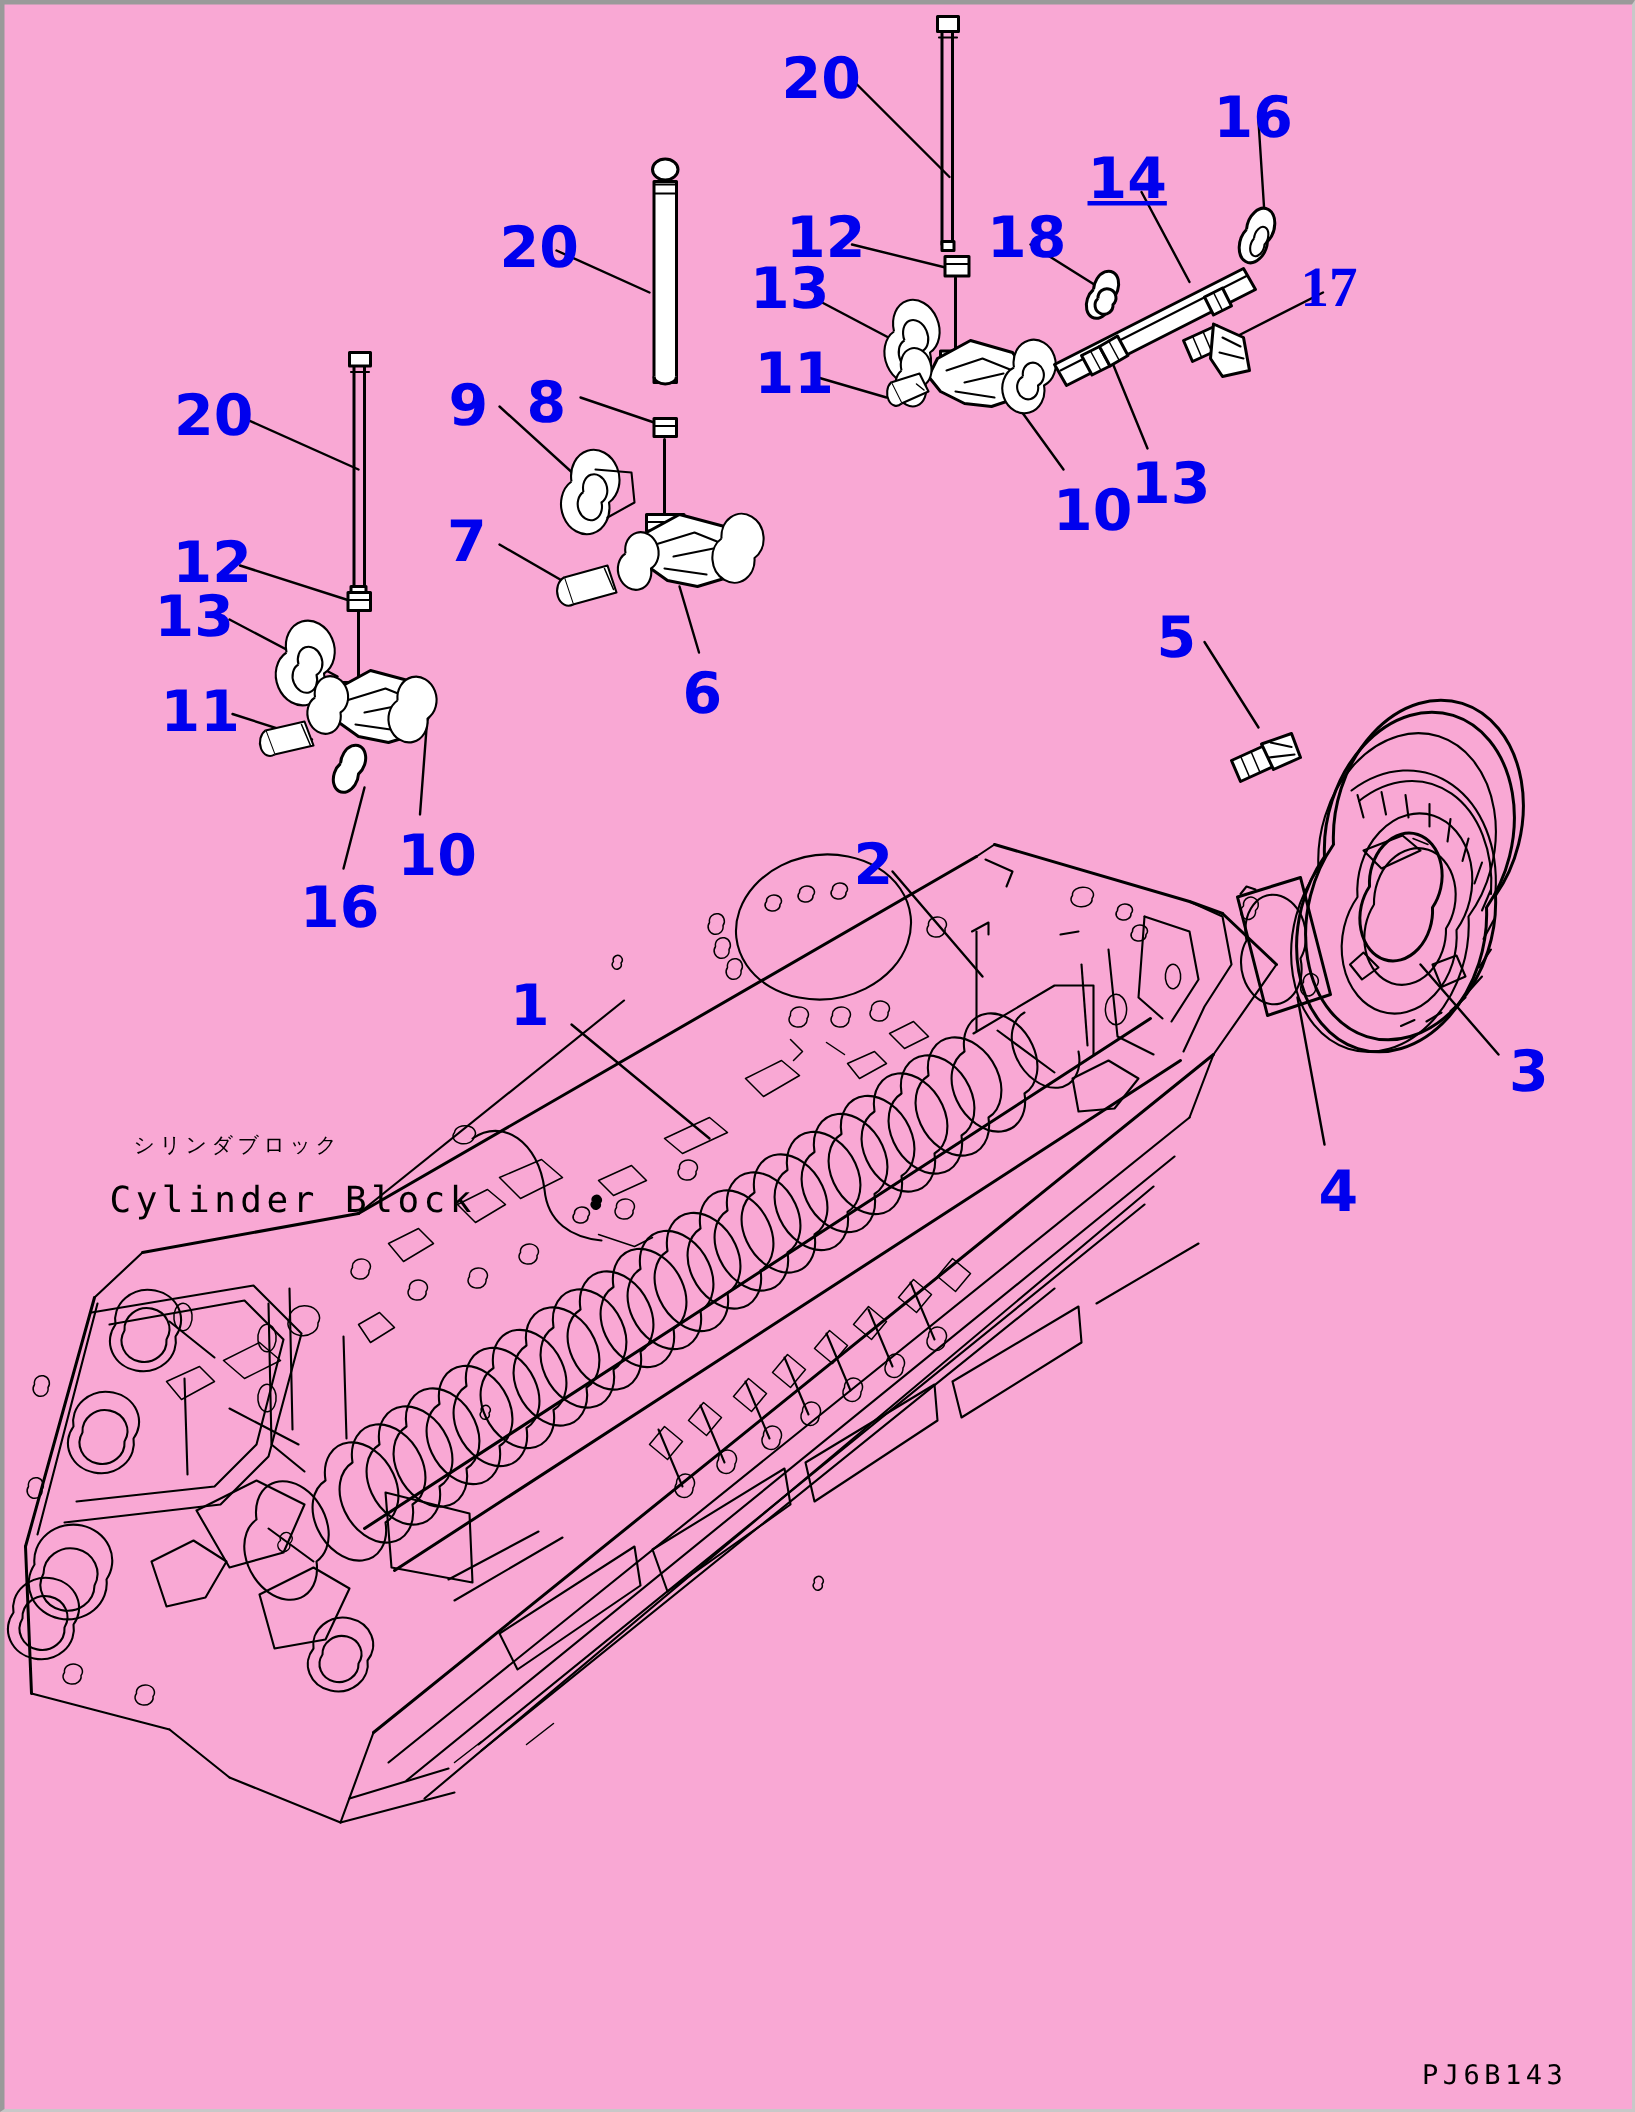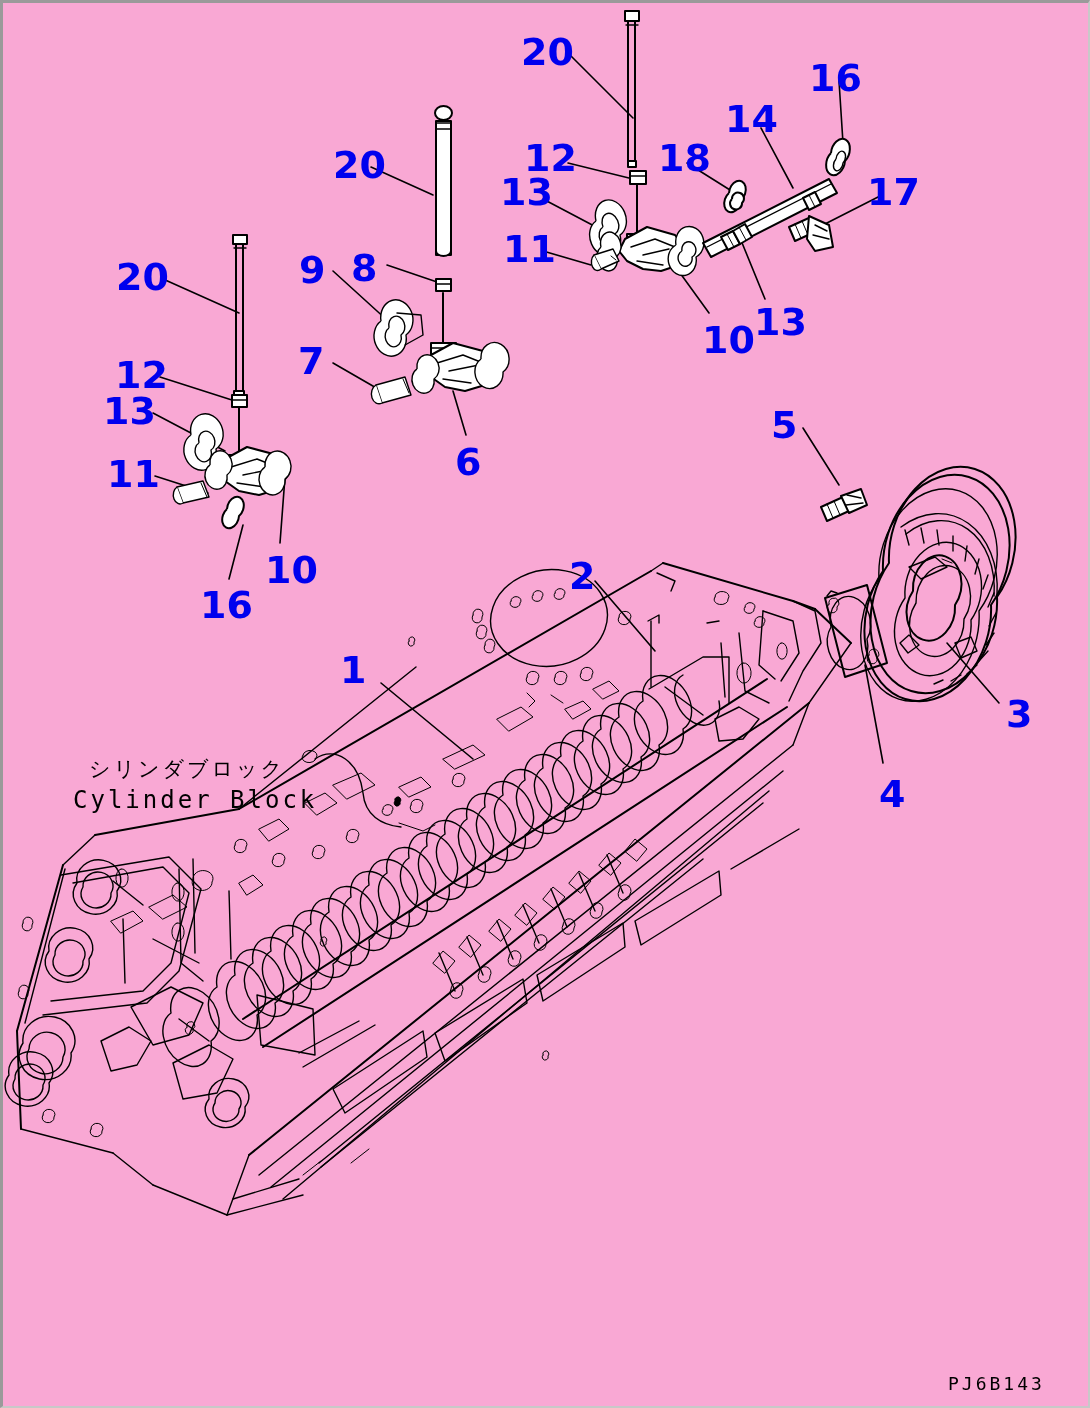--- a/index.html
+++ b/index.html
@@ -31,21 +31,21 @@
     font-size:38px;
     line-height:38px;
     letter-spacing:0px;
     white-space:nowrap;
     user-select:none;
   }
   .cap-jp{
     position:absolute;
     color:#000;
     font-family:"DejaVu Sans", sans-serif;
-    font-size:21px;
+    font-size:14px;
     letter-spacing:3px;
     white-space:nowrap;
   }
   .cap-en{
     position:absolute;
     color:#000;
     font-family:"DejaVu Sans Mono", monospace;
     font-size:24px;
     letter-spacing:3px;
     white-space:nowrap;
@@ -501,26 +501,26 @@
       <path class="lnf" d="M300 752 a7 5 0 1 0 13 3 a7 5 0 1 0 -13 -3"></path>
       <path class="lnf" d="M380 806 a5 4 0 1 0 9 2 a5 4 0 1 0 -9 -2"></path>
       <path class="sol" d="M392 798 a3 3 0 1 0 5 1 a3 3 0 1 0 -5 -1"></path>
       <path class="lnf" d="M396 820 L420 828 L432 822"></path>
     </g>
 
   </svg>
 
   <div class="callout" style="left:518px;top:30px;">20</div>
   <div class="callout" style="left:806px;top:56px;">16</div>
-  <div class="callout" style="left:722px;top:97px;">14</div>
+  <div class="callout" style="left:722px;top:97px;text-decoration:underline;">14</div>
   <div class="callout" style="left:521px;top:136px;">12</div>
   <div class="callout" style="left:655px;top:136px;">18</div>
   <div class="callout" style="left:330px;top:143px;">20</div>
   <div class="callout" style="left:497px;top:170px;">13</div>
-  <div class="callout" style="left:864px;top:170px;">17</div>
+  <div class="callout" style="left:864px;top:170px;font-family:Liberation Serif, serif;">17</div>
   <div class="callout" style="left:500px;top:227px;">11</div>
   <div class="callout" style="left:296px;top:248px;">9</div>
   <div class="callout" style="left:348px;top:246px;">8</div>
   <div class="callout" style="left:113px;top:255px;">20</div>
   <div class="callout" style="left:699px;top:318px;">10</div>
   <div class="callout" style="left:751px;top:300px;">13</div>
   <div class="callout" style="left:295px;top:339px;">7</div>
   <div class="callout" style="left:112px;top:353px;">12</div>
   <div class="callout" style="left:100px;top:389px;">13</div>
   <div class="callout" style="left:452px;top:440px;">6</div>

